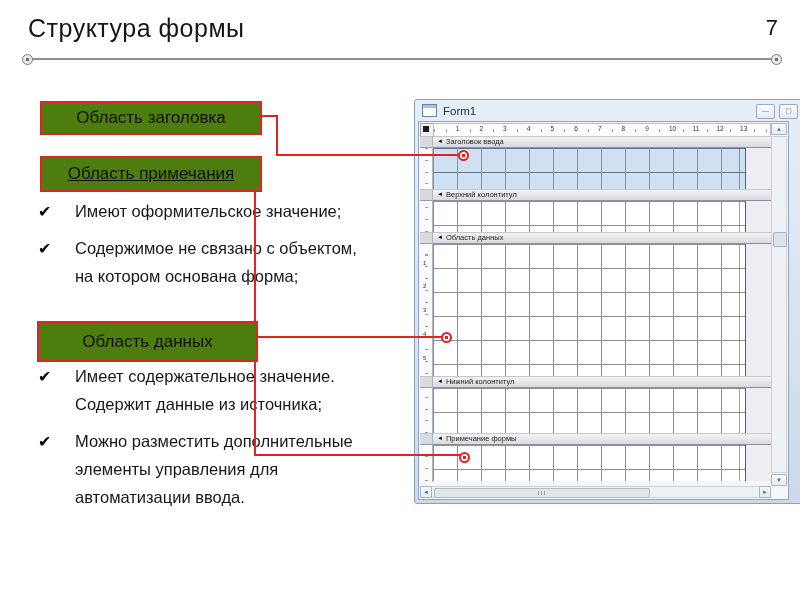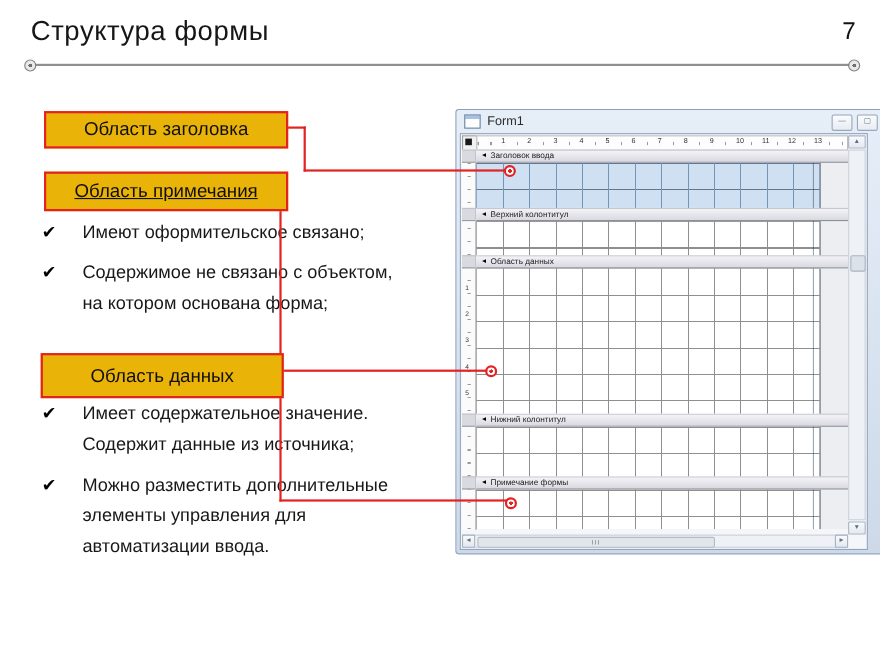--- a/index.html
+++ b/index.html
@@ -9,21 +9,21 @@
   }
   
   .slide-title{position:absolute;left:28px;top:14px;font-size:25px;letter-spacing:.5px;color:#161616;}
   .page-num{position:absolute;right:22px;top:15px;font-size:22px;color:#111;}
   .divider{position:absolute;left:30px;top:58px;width:744px;height:2px;background:#8f8f8f;}
   .endcap{position:absolute;top:54px;width:9px;height:9px;border:1px solid #7e7e7e;border-radius:50%;
     background:radial-gradient(circle at 50% 50%, #6f6f6f 0 1.6px, #e9e9e9 1.7px);}
   .endcap.left{left:22px;} .endcap.right{right:18px;}
 
   
-  .callout{position:absolute;border:2px solid #e32222;background:#eab308;display:flex;align-items:center;justify-content:center;
+  .callout{position:absolute;border:2px solid #e32222;background:#4d7c0f;display:flex;align-items:center;justify-content:center;
     font-size:17px;color:#101010;z-index:30;}
   .callout.c1{left:40px;top:101px;width:218px;height:30px;}
   .callout.c2{left:40px;top:156px;width:218px;height:32px;text-decoration:underline;}
   .callout.c3{left:37px;top:321px;width:217px;height:37px;}
 
   
   .rline{position:absolute;background:#e32222;z-index:25;}
   .rdot{position:absolute;width:7px;height:7px;border:2px solid #e32222;border-radius:50%;
     background:radial-gradient(circle at 50% 50%, #e32222 0 1.6px, #ffffff 1.7px);z-index:26;}
 
@@ -97,21 +97,21 @@
 <div class="endcap left"></div>
 <div class="endcap right"></div>
 
 <div class="callout c1">Область заголовка</div>
 <div class="callout c2">Область примечания</div>
 <div class="callout c3">Область данных</div>
 
 <ul class="blist top">
   <li>
     <span class="check">✔</span>
-    <span>Имеют оформительское связано;</span>
+    <span>Имеют оформительское значение;</span>
   </li>
   <li>
     <span class="check">✔</span>
     <span>Содержимое не связано с объектом, на котором основана форма;</span>
   </li>
 </ul>
 <ul class="blist bottom">
   <li>
     <span class="check">✔</span>
     <span>Имеет содержательное значение. Содержит данные из источника;</span>

